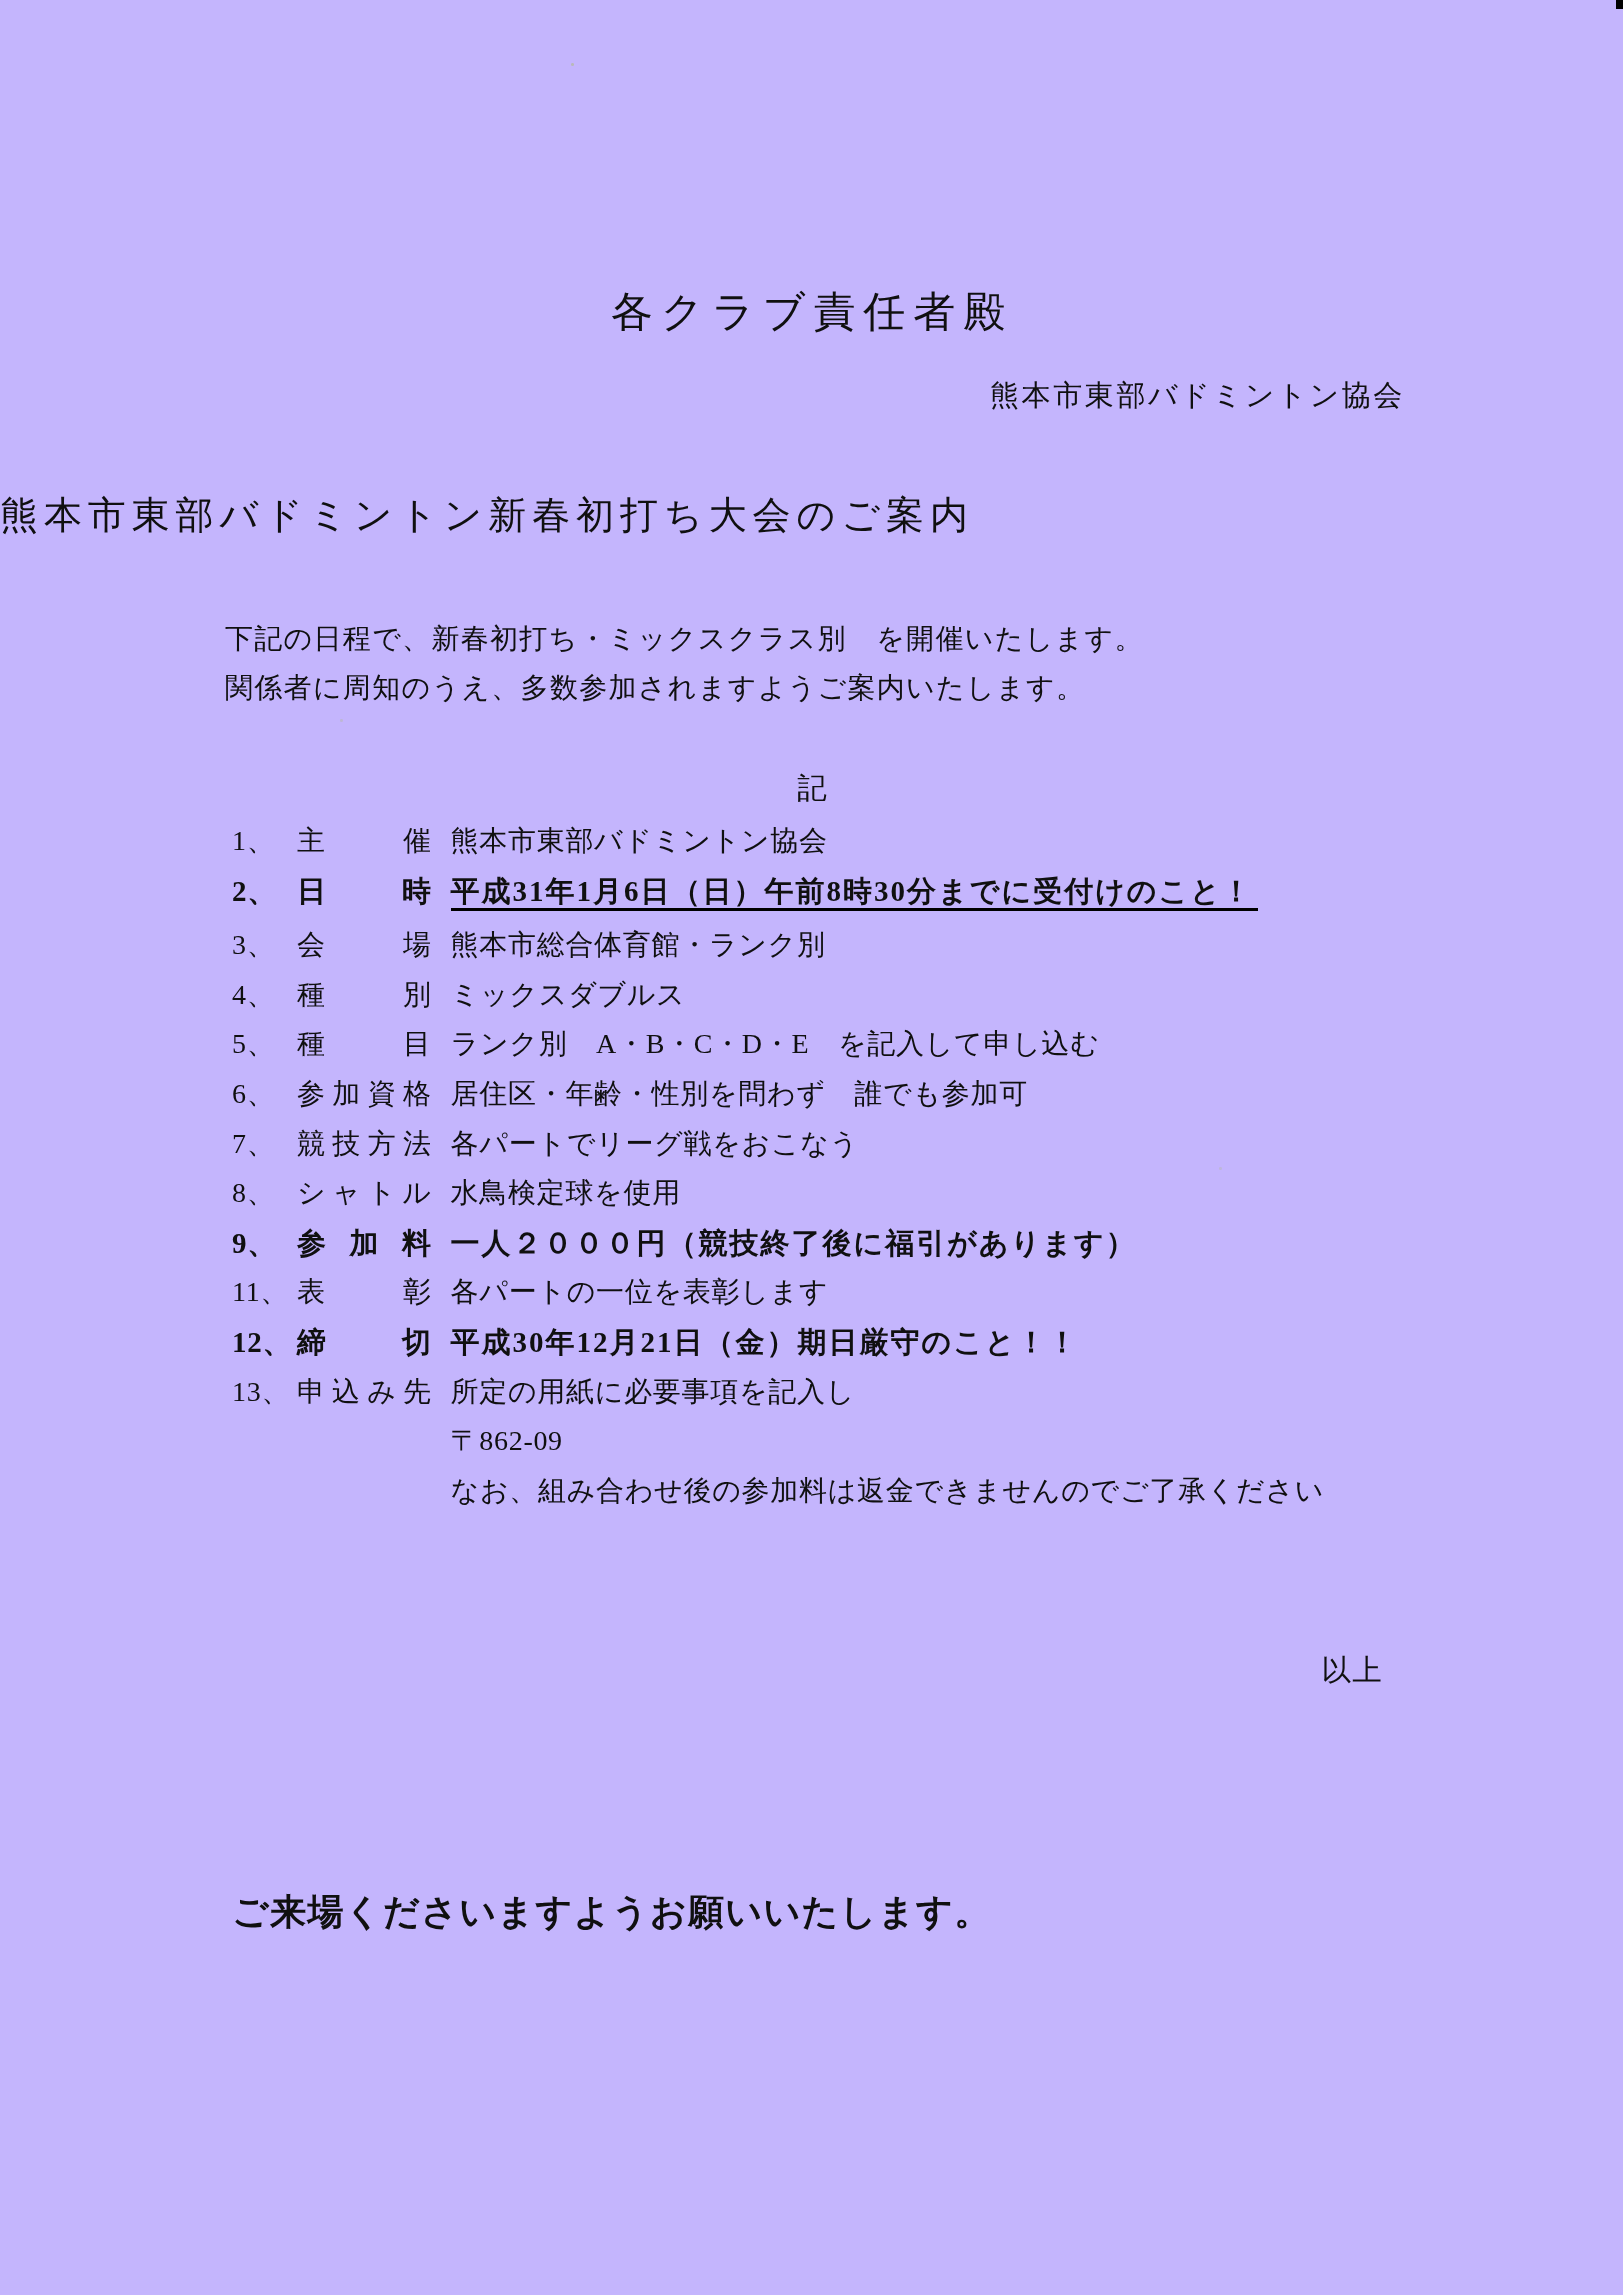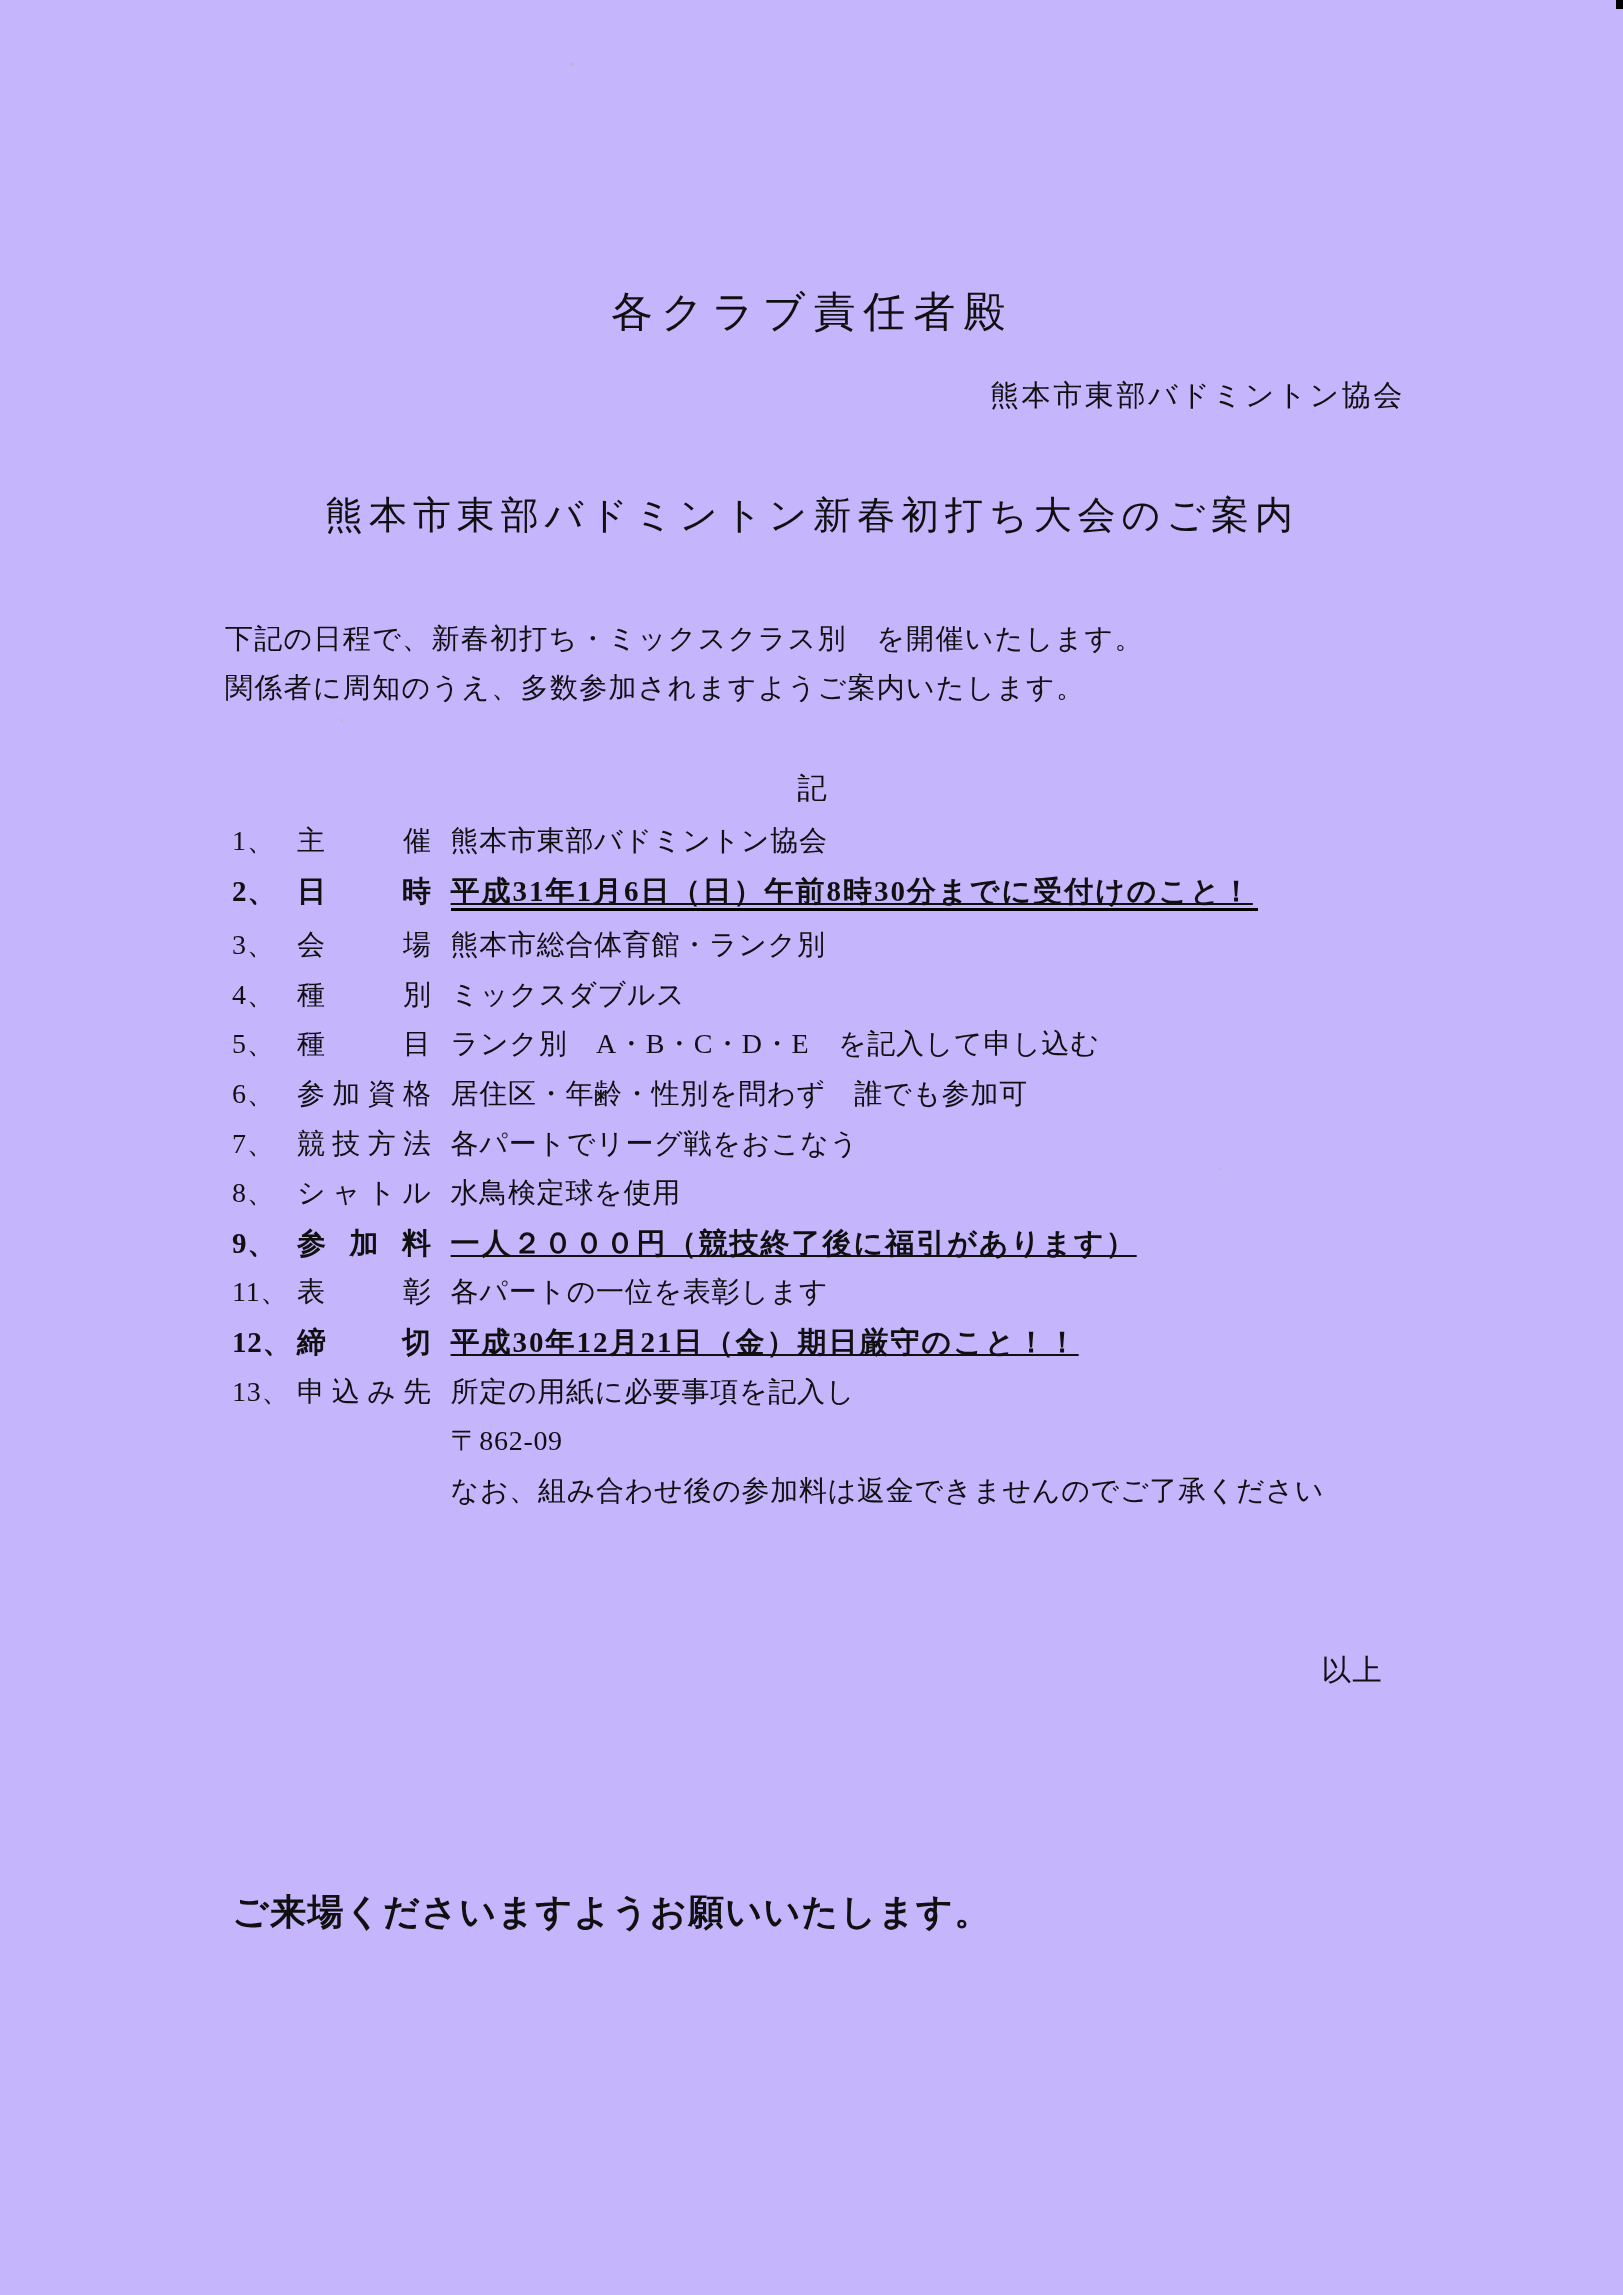--- a/index.html
+++ b/index.html
@@ -34,21 +34,20 @@
     text-align: center;
     font-size: 42px; line-height: 43px; letter-spacing: 7.9px;
     font-weight: normal; margin: 0;
   }
   .org-line {
     position: absolute; top: 380px; left: 990px;
     font-size: 29px; line-height: 30px; letter-spacing: 2.6px;
   }
   .doc-heading {
     position: absolute; top: 495px; left: 0; right: 0;
-    text-align: center;
     font-size: 38px; line-height: 41px; letter-spacing: 5.9px;
     font-weight: normal; margin: 0;
   }
   .intro { position: absolute; left: 225px; font-size: 28px; line-height: 30px; letter-spacing: 1.3px; margin: 0; }
   .intro-1 { top: 624px; }
   .intro-2 { top: 673px; }
 
   .ki-marker {
     position: absolute; top: 773px; left: 0; right: 0;
     text-align: center; font-size: 29.5px; line-height: 31px;
@@ -56,21 +55,21 @@
 
   .notice-list { position: absolute; top: 826px; left: 232px; right: 19.6px; }
   .row { display: flex; align-items: flex-start; margin-bottom: 19.6px; font-size: 28px; line-height: 30px; }
   .row .num { flex: 0 0 65px; letter-spacing: 0.7px; }
   .row .label {
     flex: 0 0 134px;
     display: inline-flex; justify-content: space-between;
   }
   .row .content { margin-left: 19.6px; letter-spacing: 0.7px; }
   .row.bold { font-weight: bold; font-size: 29px; }
-  .row.bold .content { letter-spacing: 2px; text-decoration: underline; }
+  .row.bold .content { letter-spacing: 2px; }
   .row.underline .content { border-bottom: 3.9px solid #000; padding-bottom: 2px; padding-right: 5.2px; }
 
   .closing {
     position: absolute; top: 1655px; right: 241px;
     font-size: 29.5px; line-height: 31px; letter-spacing: 1.3px; text-align: right;
   }
   .footer-note { position: absolute; font-weight: bold; margin: 0; }
   .footer-1 { top: 1773px; left: 229px; font-size: 36px; line-height: 41px; letter-spacing: 3.3px; }
   .footer-2 { top: 1892px; left: 232px; font-size: 36px; line-height: 41px; letter-spacing: 1.3px; }
 </style>

